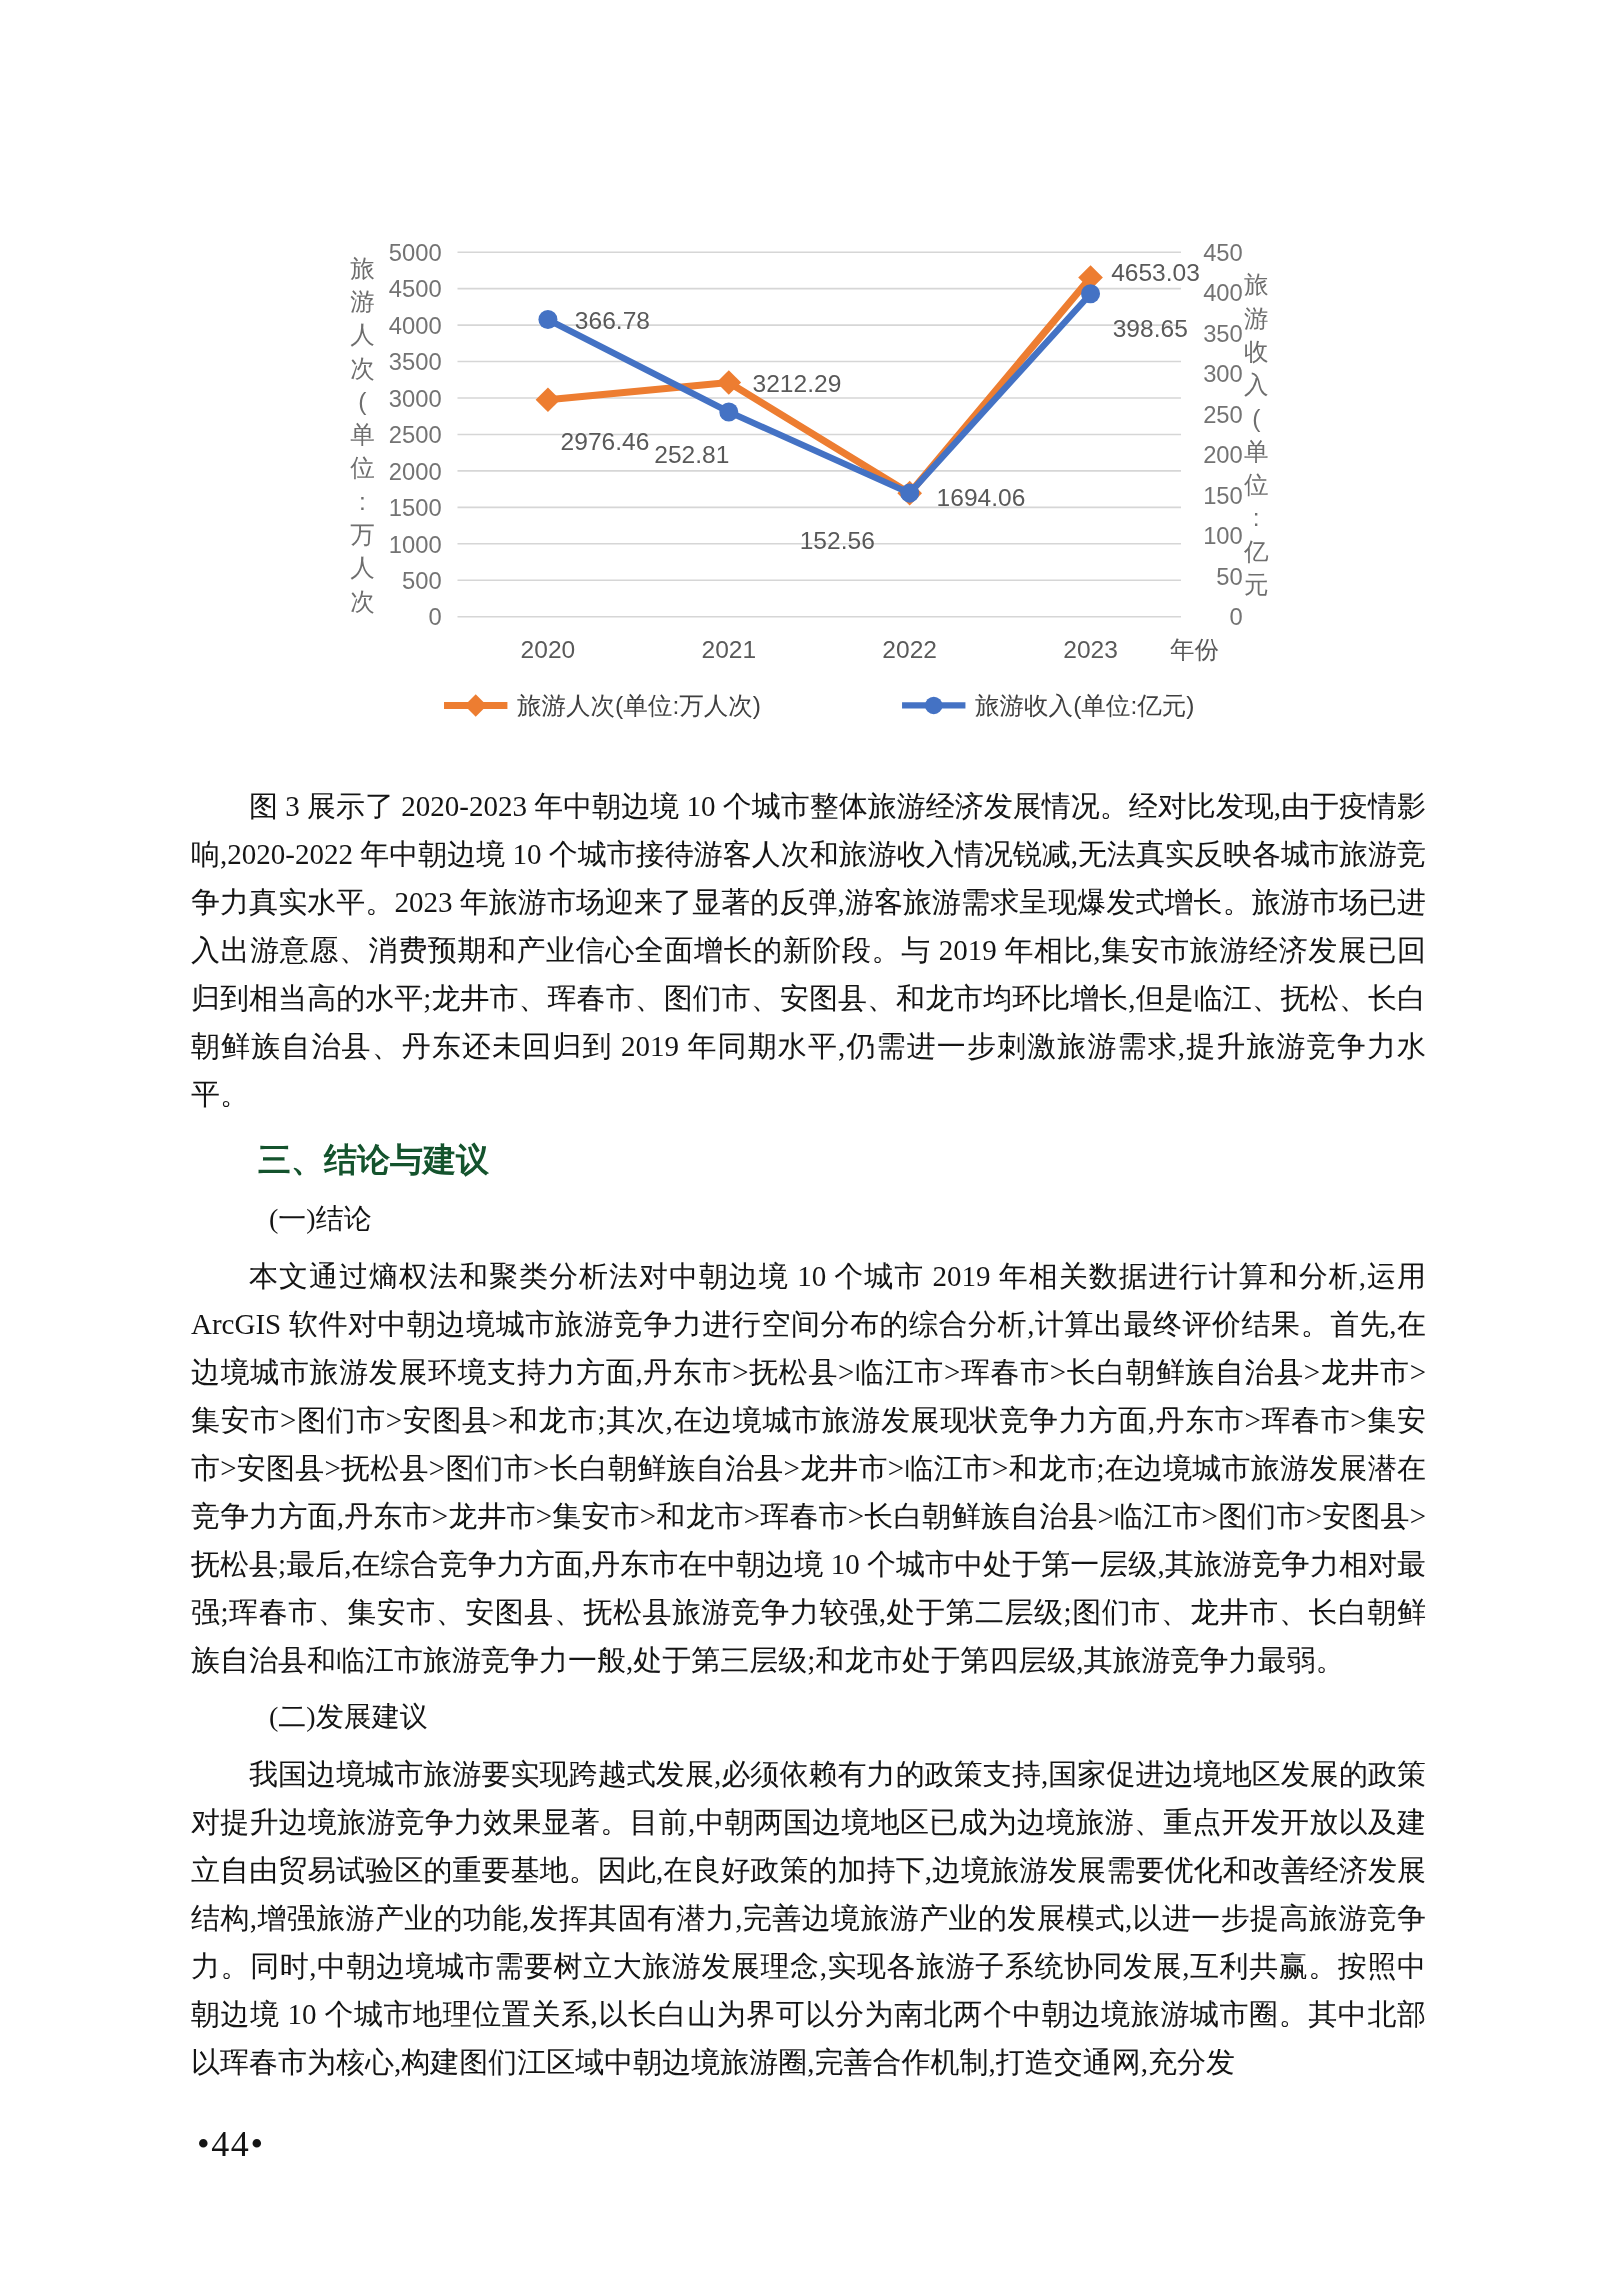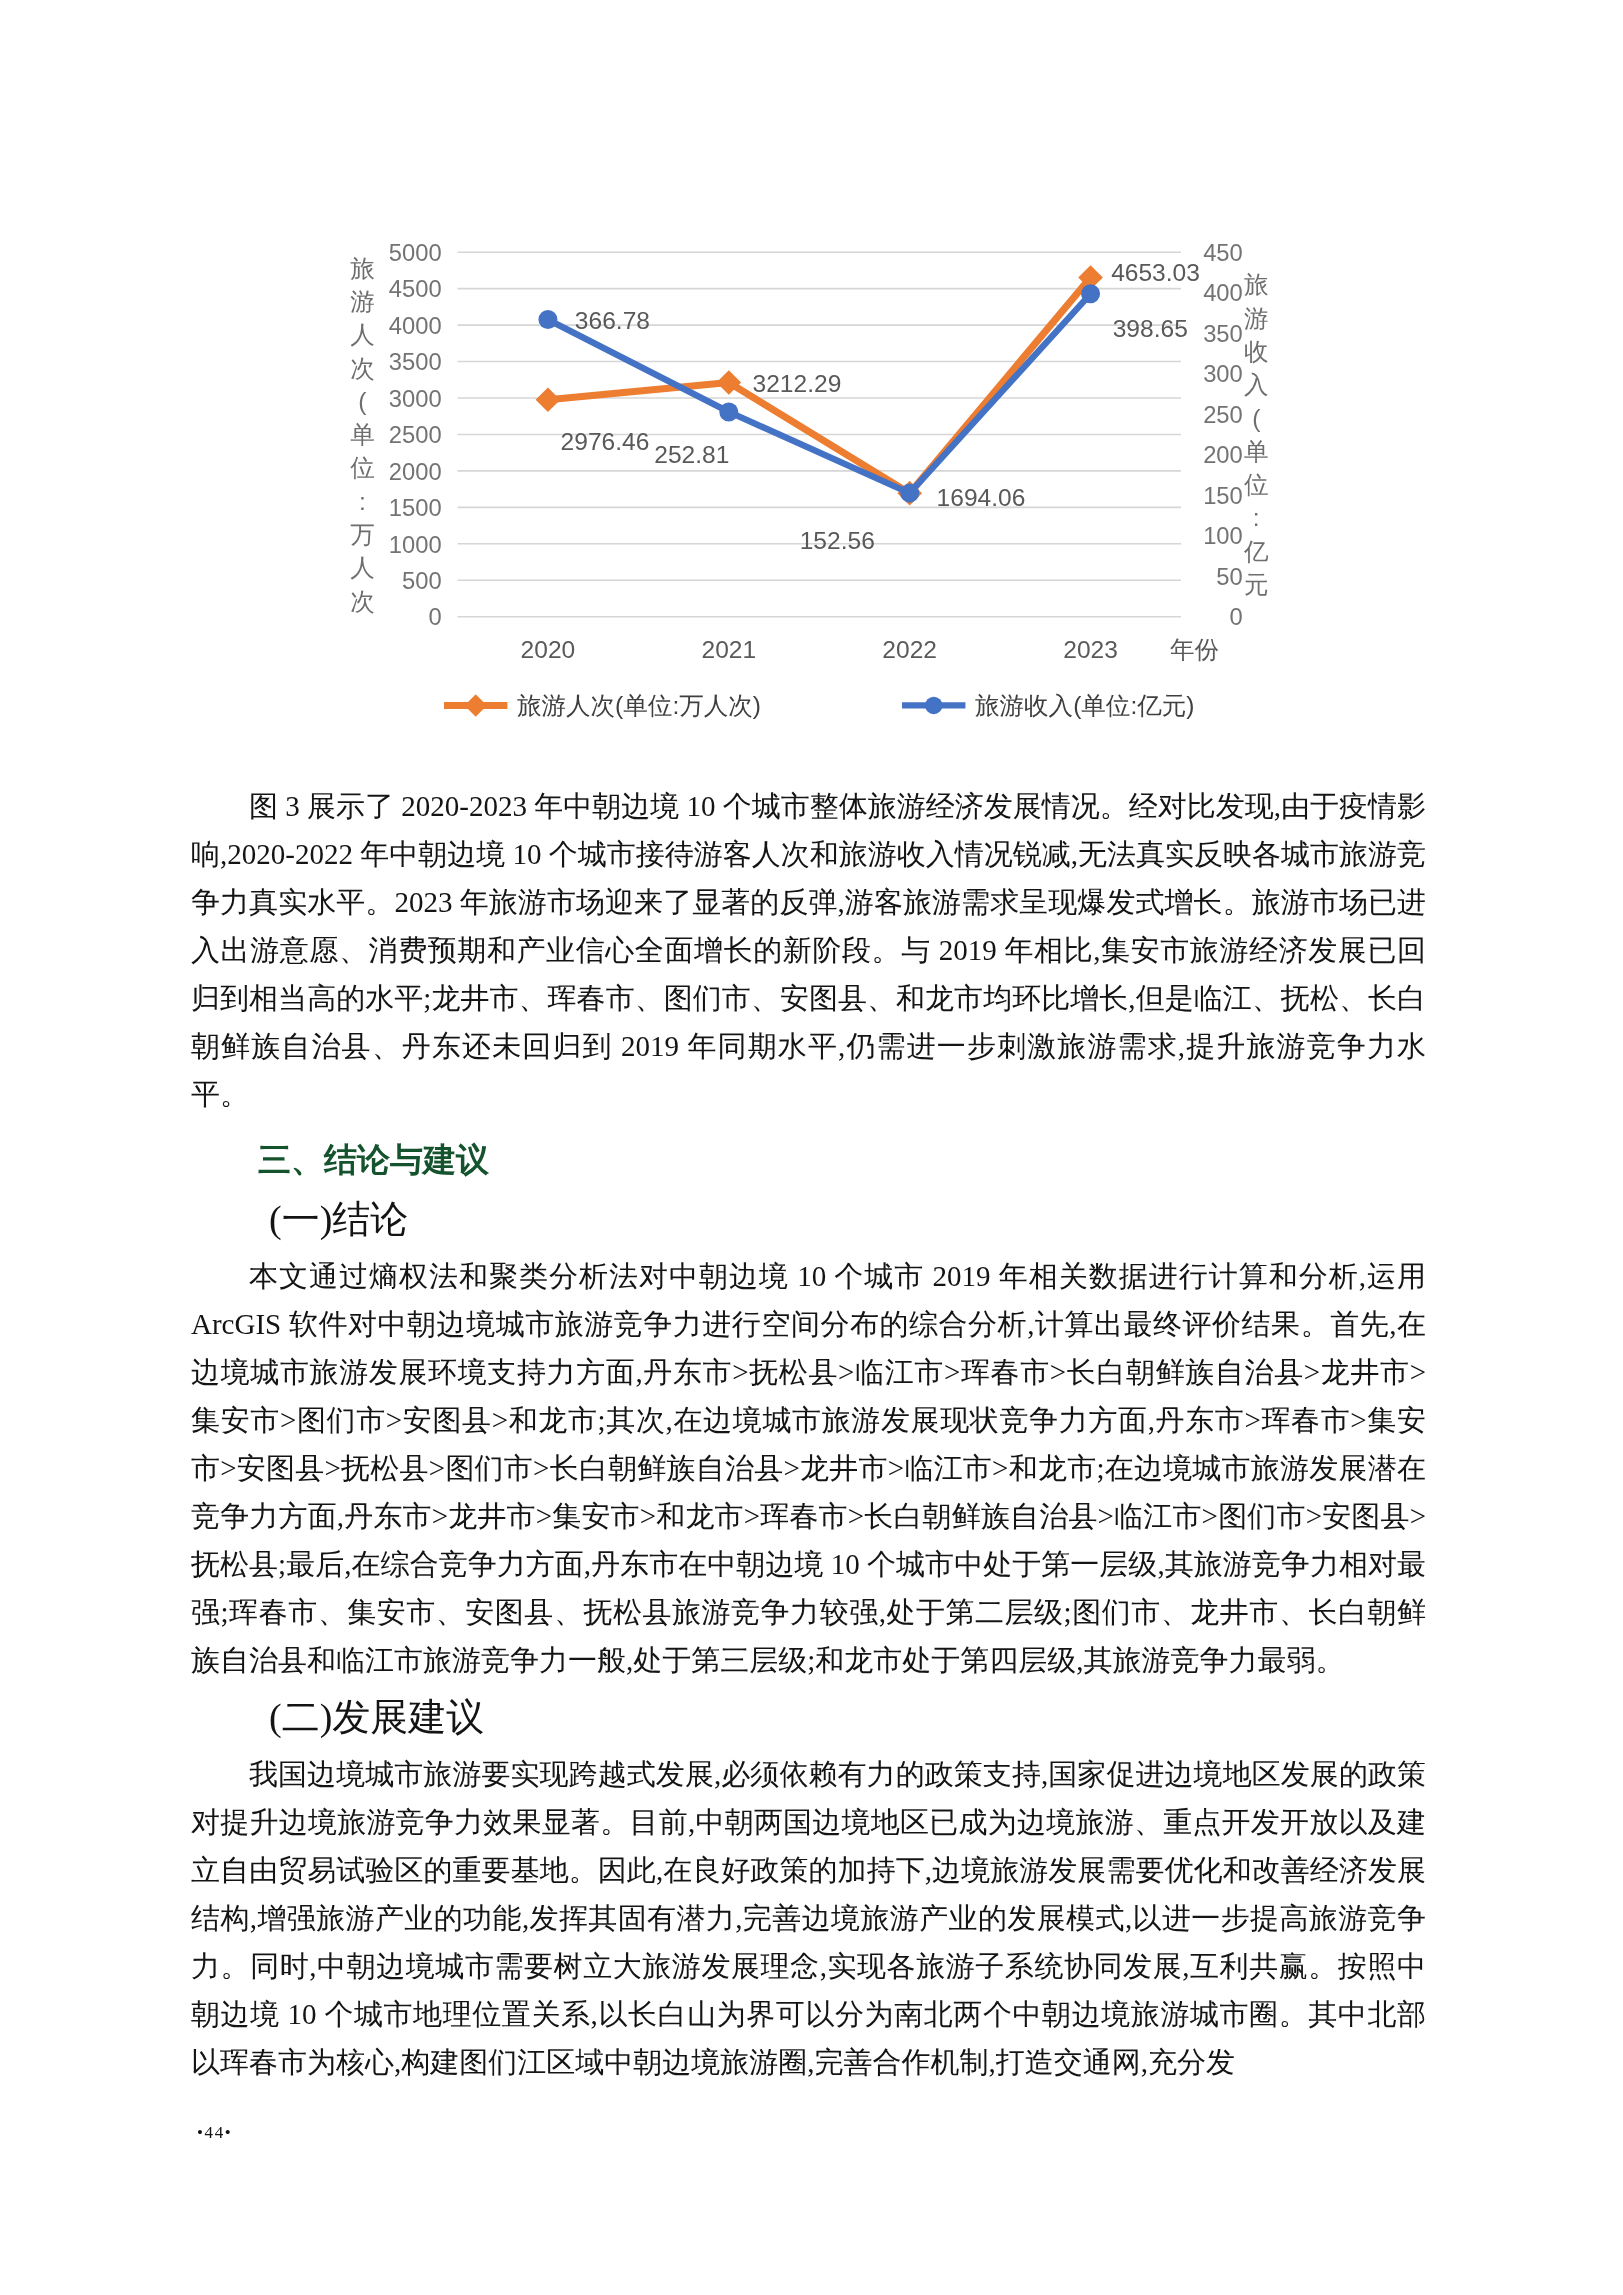--- a/index.html
+++ b/index.html
@@ -7,23 +7,23 @@
         font-family:"Liberation Serif","DejaVu Serif",serif;color:#141414;}
   .chart-block{position:absolute;left:317px;top:230px;width:991px;margin:0;}
   #chart-svg{width:991px;height:523px;display:block;font-family:"Liberation Sans","DejaVu Sans",sans-serif;}
   .caption{margin-top:3.2px;text-align:center;font-size:28.5px;font-weight:bold;color:#111;width:991px;
            font-family:"Liberation Serif","DejaVu Serif",serif;}
   .content{position:absolute;left:190px;top:781px;width:1237px;font-size:29px;line-height:48px;
            text-align:justify;color:#141414;}
   .content p{margin:1px;text-indent:2em;}
   .heading{font-family:"Liberation Sans","DejaVu Sans",sans-serif;font-size:33px;font-weight:700;
            margin:19px 0 14.3px 68px;line-height:46px;color:#14532d;text-indent:0;}
-  .subheading{font-size:38px;font-weight:400;margin:11px 0 11px 79px;line-height:44px;text-indent:0;}
+  .subheading{font-size:28px;font-weight:400;margin:11px 0 11px 79px;line-height:44px;text-indent:0;}
   .item{text-indent:1.6em;}
-  .page-number{position:absolute;left:197px;top:2123px;font-size:17px;color:#141414;letter-spacing:1.6px;}
+  .page-number{position:absolute;left:197px;top:2123px;font-size:36px;color:#141414;letter-spacing:1.6px;}
 </style>
 </head>
 <body>
 
 <div class="page">
 
   <figure class="chart-block">
     <svg id="chart-svg" viewBox="0 0 1250 660">
         <g>
           <line x1="177" y1="488" x2="1090" y2="488" stroke="#D6D6D6" stroke-width="2"></line>

